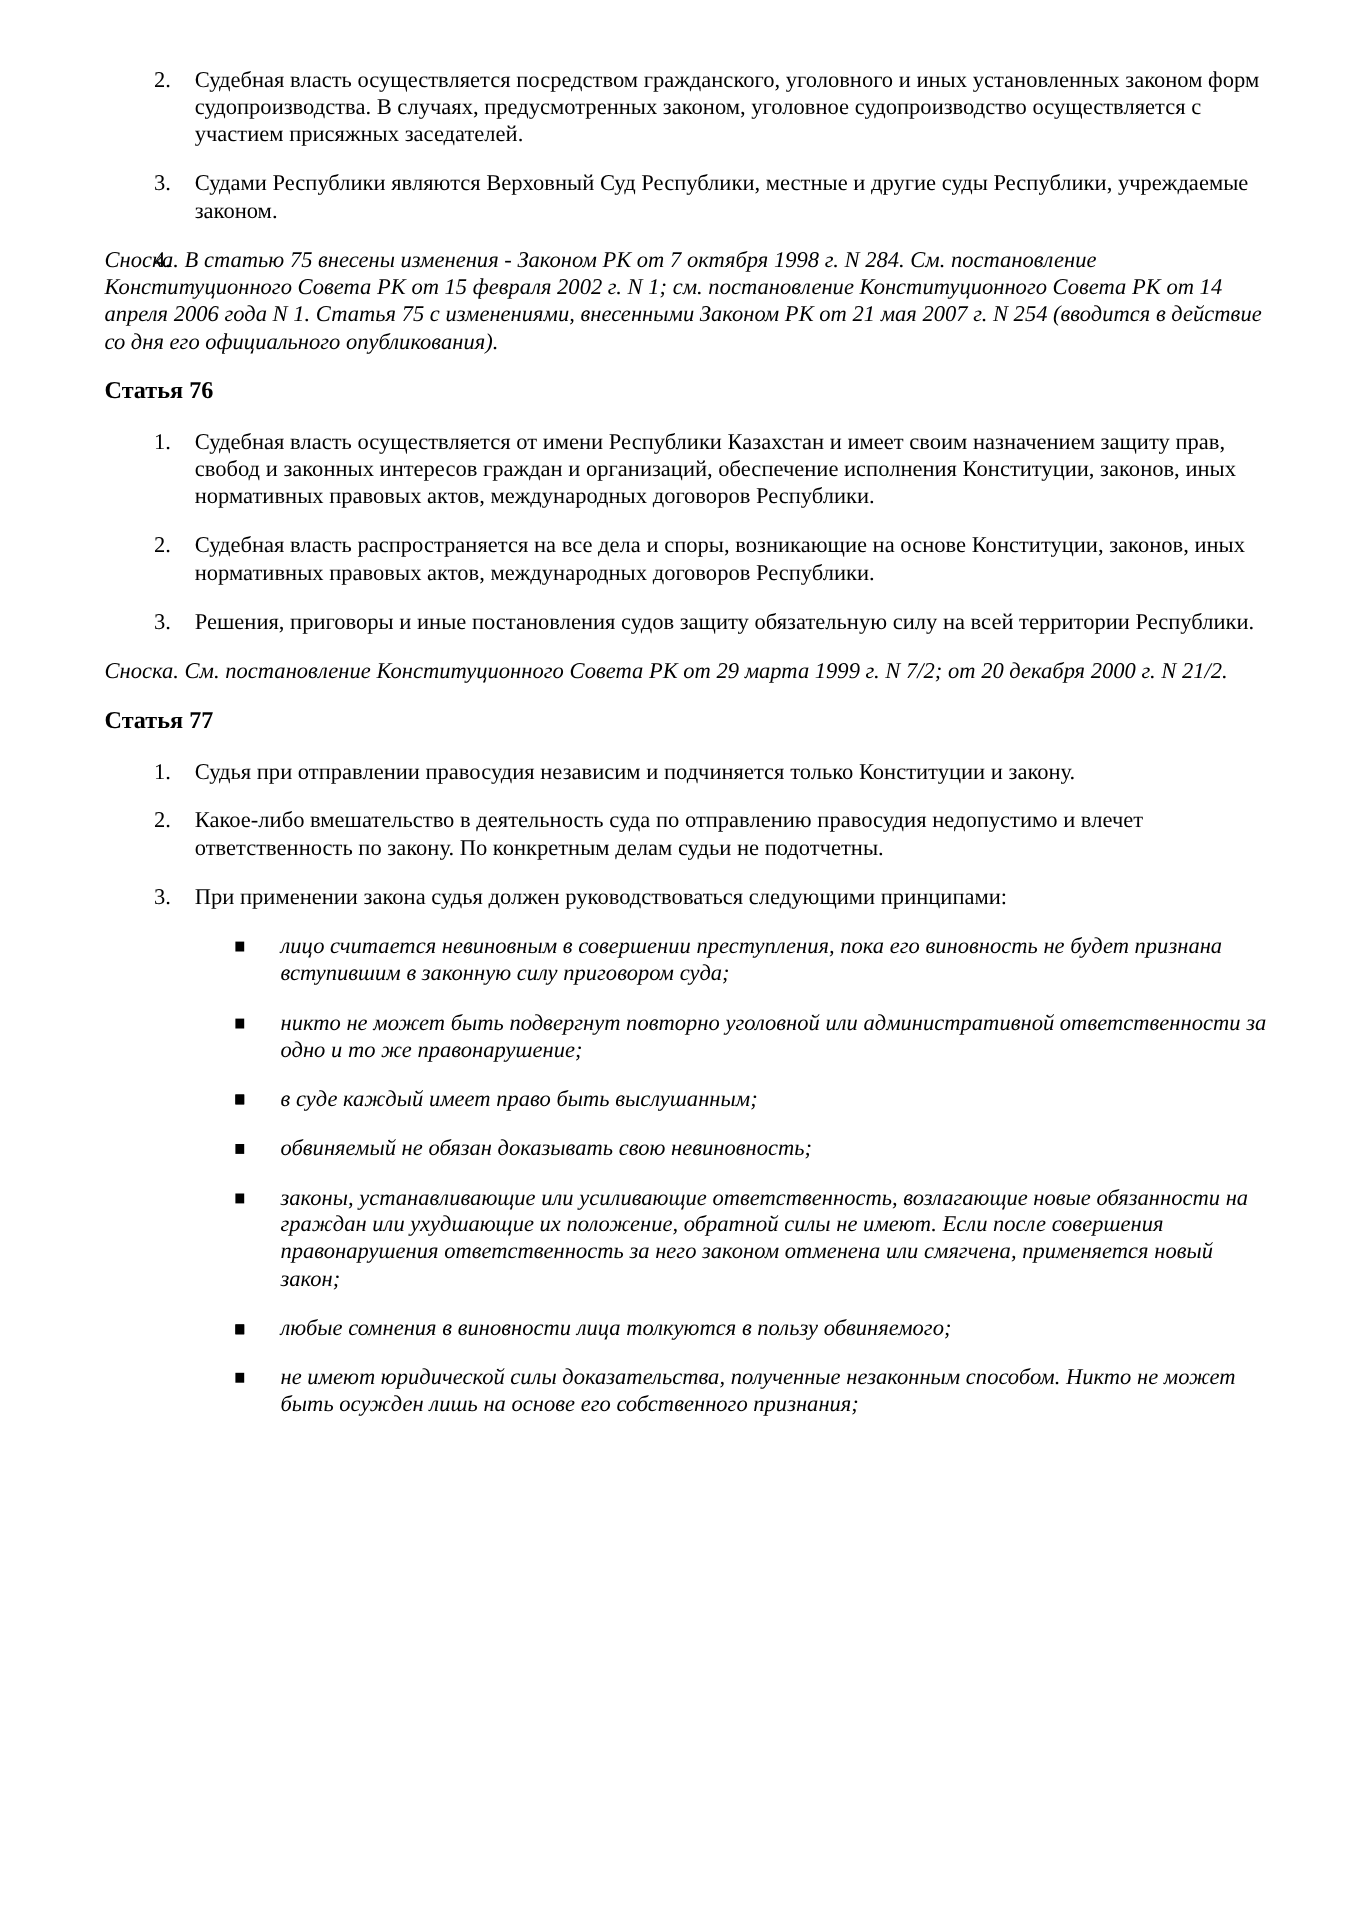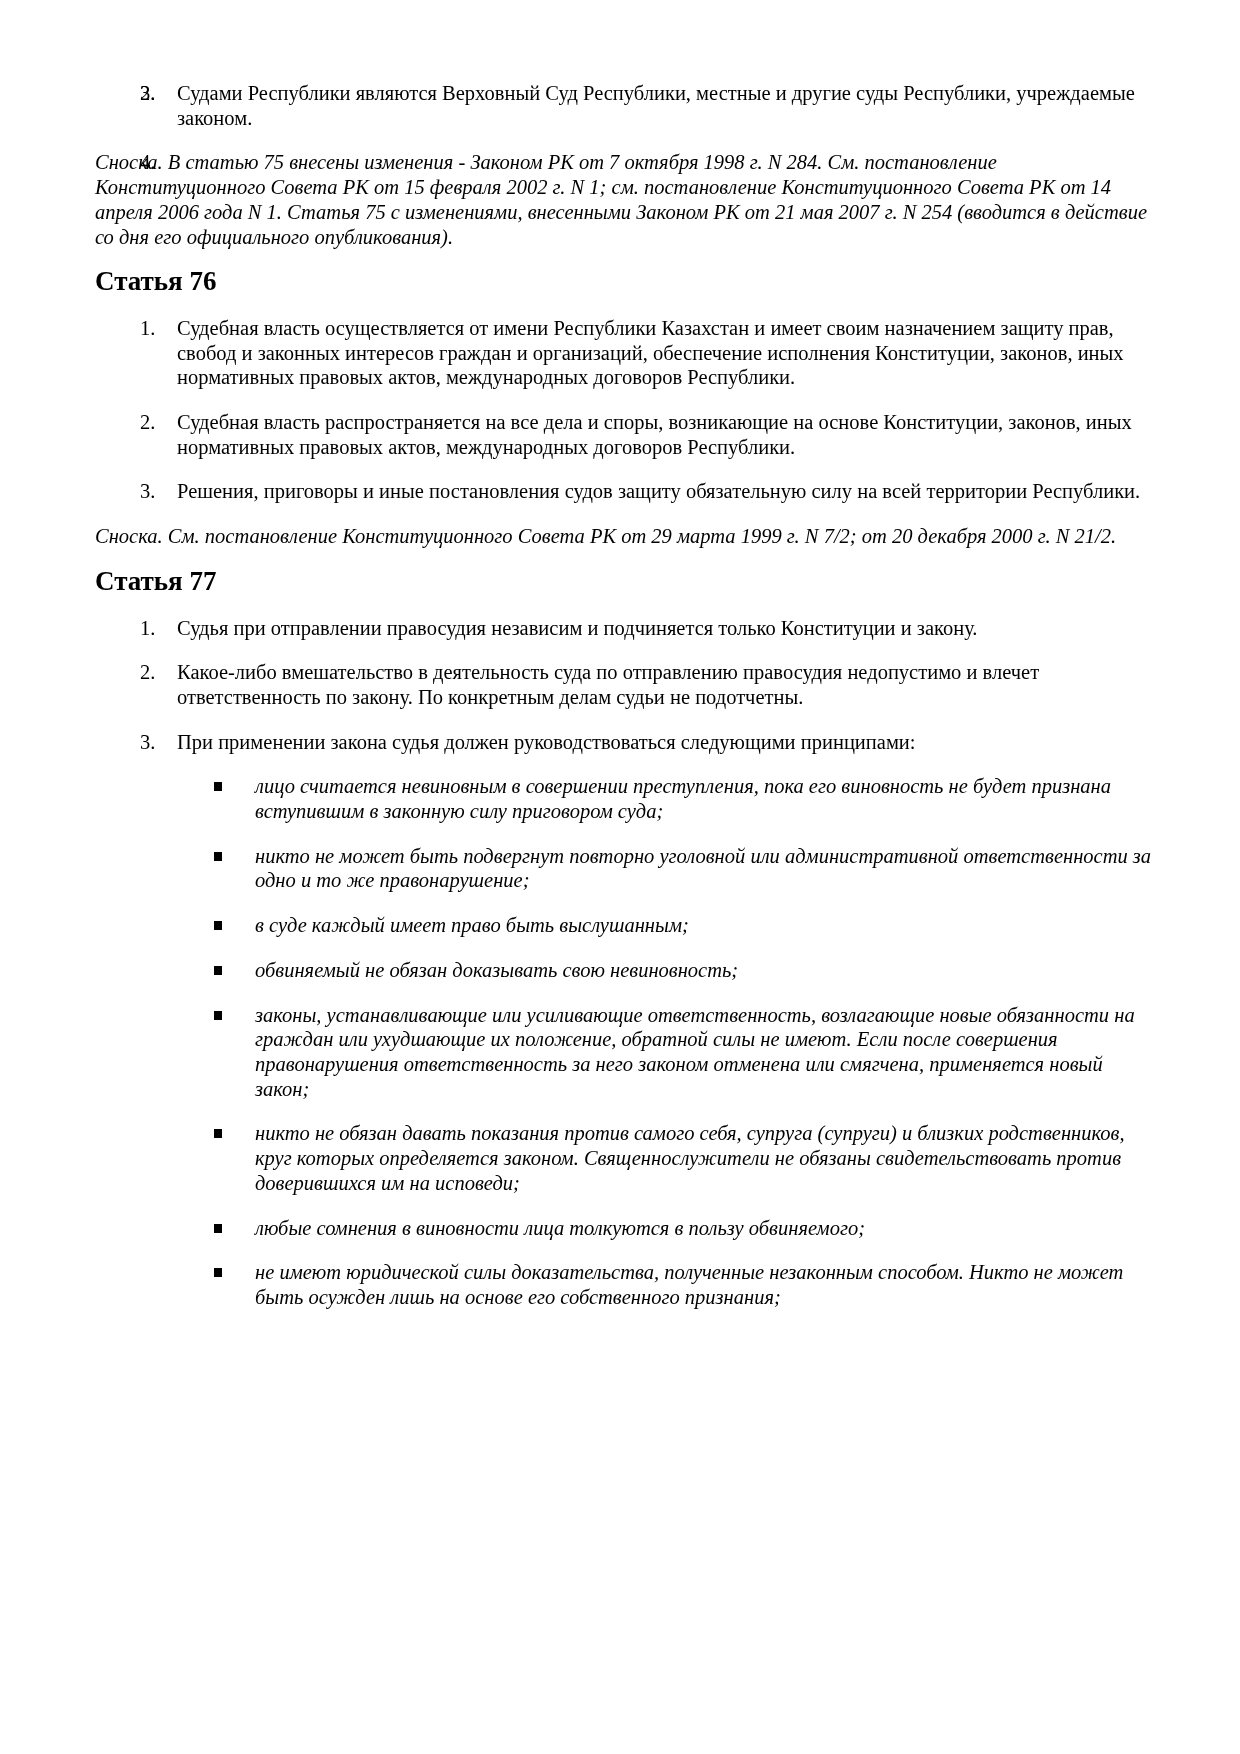--- a/index.html
+++ b/index.html
@@ -25,21 +25,21 @@
     position: absolute;
     left: 45px;
     top: 0;
   }
   .note {
     margin: 0 0 20px 0;
     font-style: italic;
   }
   .article-heading {
     font-weight: bold;
-    font-size: 27px;
+    font-size: 22px;
     line-height: 24.7px;
     margin: 4px 0 22px 0;
   }
   .bullet-item {
     position: relative;
     padding-left: 160px;
     margin: 0 0 20px 0;
     font-style: italic;
   }
   .bullet-item > .bullet {
@@ -54,20 +54,21 @@
   .bullet-list { margin: 0; padding: 0; }
 </style>
 </head>
 <body>
 
 <div class="page">
 
   <div class="num-list">
     <div class="num-item">
       <span class="num">2.</span>
+      <span class="itext">Судебная власть осуществляется посредством гражданского, уголовного и иных установленных законом форм судопроизводства. В случаях, предусмотренных законом, уголовное судопроизводство осуществляется с участием присяжных заседателей.</span>
     </div>
     <div class="num-item">
       <span class="num">3.</span>
       <span class="itext">Судами Республики являются Верховный Суд Республики, местные и другие суды Республики, учреждаемые законом.</span>
     </div>
     <div class="num-item">
       <span class="num">4.</span>
     </div>
   </div>
 
@@ -128,21 +129,20 @@
     <div class="bullet-item">
       <span class="bullet"></span>
       <span class="itext">обвиняемый не обязан доказывать свою невиновность;</span>
     </div>
     <div class="bullet-item">
       <span class="bullet"></span>
       <span class="itext">законы, устанавливающие или усиливающие ответственность, возлагающие новые обязанности на граждан или ухудшающие их положение, обратной силы не имеют. Если после совершения правонарушения ответственность за него законом отменена или смягчена, применяется новый закон;</span>
     </div>
     <div class="bullet-item">
       <span class="bullet"></span>
-      <span class="itext">никто не обязан давать показания против самого себя, супруга (супруги) и близких родственников, круг которых определяется законом. Священнослужители не обязаны свидетельствовать против доверившихся им на исповеди;</span>
     </div>
     <div class="bullet-item">
       <span class="bullet"></span>
       <span class="itext">любые сомнения в виновности лица толкуются в пользу обвиняемого;</span>
     </div>
     <div class="bullet-item">
       <span class="bullet"></span>
       <span class="itext">не имеют юридической силы доказательства, полученные незаконным способом. Никто не может быть осужден лишь на основе его собственного признания;</span>
     </div>
   </div>

